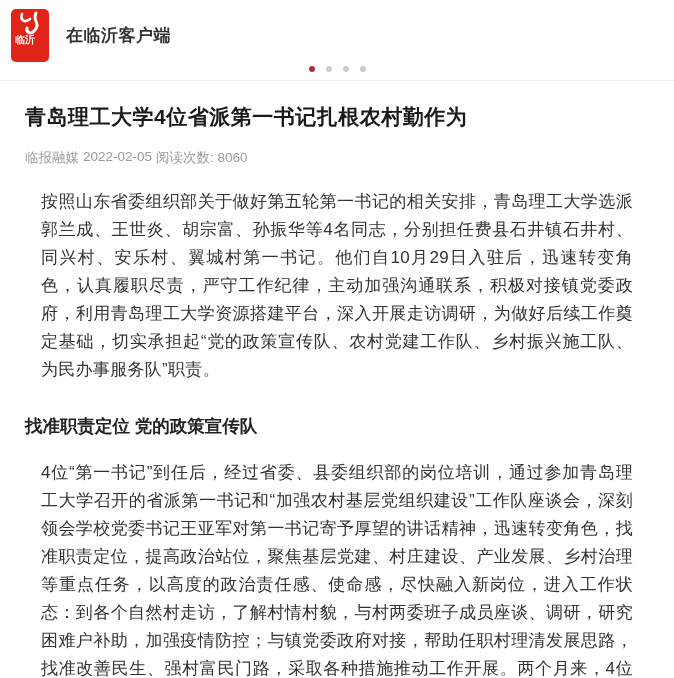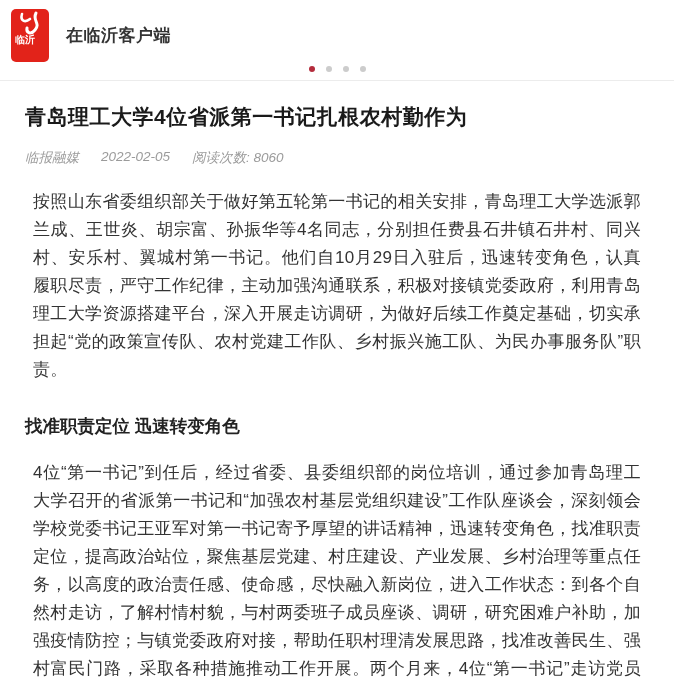--- a/index.html
+++ b/index.html
@@ -78,32 +78,31 @@
   h1.article-title {
     font-size: 21px;
     line-height: 30px;
     color: var(--text-title);
     font-weight: bold;
     margin: 21px 0 0;
     letter-spacing: 0.5px;
   }
   .meta {
     display: flex;
-    gap: 22px;
+    gap: 4px;
     margin-top: 17px;
     color: var(--text-meta);
     font-size: 13.5px;
-    font-style: italic;
   }
   .body-paragraph {
     font-size: 17px;
     line-height: 28px;
     color: var(--text-primary);
     text-align: justify;
-    margin: 21px 8px 0;
+    margin: 21px 16px 0;
     letter-spacing: 0.3px;
   }
   .section-heading {
     font-size: 17.5px;
     line-height: 24px;
     color: #222222;
     font-weight: bold;
     margin: 30px 0 0;
   }
 </style>
@@ -131,16 +130,16 @@
 
 <main>
   <h1 class="article-title">青岛理工大学4位省派第一书记扎根农村勤作为</h1>
   <div class="meta">
     <span>临报融媒</span>
     <span>2022-02-05</span>
     <span>阅读次数: 8060</span>
   </div>
   <div>
       <p class="body-paragraph">按照山东省委组织部关于做好第五轮第一书记的相关安排，青岛理工大学选派郭兰成、王世炎、胡宗富、孙振华等4名同志，分别担任费县石井镇石井村、同兴村、安乐村、翼城村第一书记。他们自10月29日入驻后，迅速转变角色，认真履职尽责，严守工作纪律，主动加强沟通联系，积极对接镇党委政府，利用青岛理工大学资源搭建平台，深入开展走访调研，为做好后续工作奠定基础，切实承担起“党的政策宣传队、农村党建工作队、乡村振兴施工队、为民办事服务队”职责。</p>
-      <h2 class="section-heading">找准职责定位 迅速转变角色</h2>
+      <h2 class="section-heading">找准职责定位 党的政策宣传队</h2>
       <p class="body-paragraph">4位“第一书记”到任后，经过省委、县委组织部的岗位培训，通过参加青岛理工大学召开的省派第一书记和“加强农村基层党组织建设”工作队座谈会，深刻领会学校党委书记王亚军对第一书记寄予厚望的讲话精神，迅速转变角色，找准职责定位，提高政治站位，聚焦基层党建、村庄建设、产业发展、乡村治理等重点任务，以高度的政治责任感、使命感，尽快融入新岗位，进入工作状态：到各个自然村走访，了解村情村貌，与村两委班子成员座谈、调研，研究困难户补助，加强疫情防控；与镇党委政府对接，帮助任职村理清发展思路，找准改善民生、强村富民门路，采取各种措施推动工作开展。两个月来，4位“第一书记”走访党员 61名，走访群众79户，召开座谈会15次。</p>
     </div>
 </main>
 
 </body></html>

